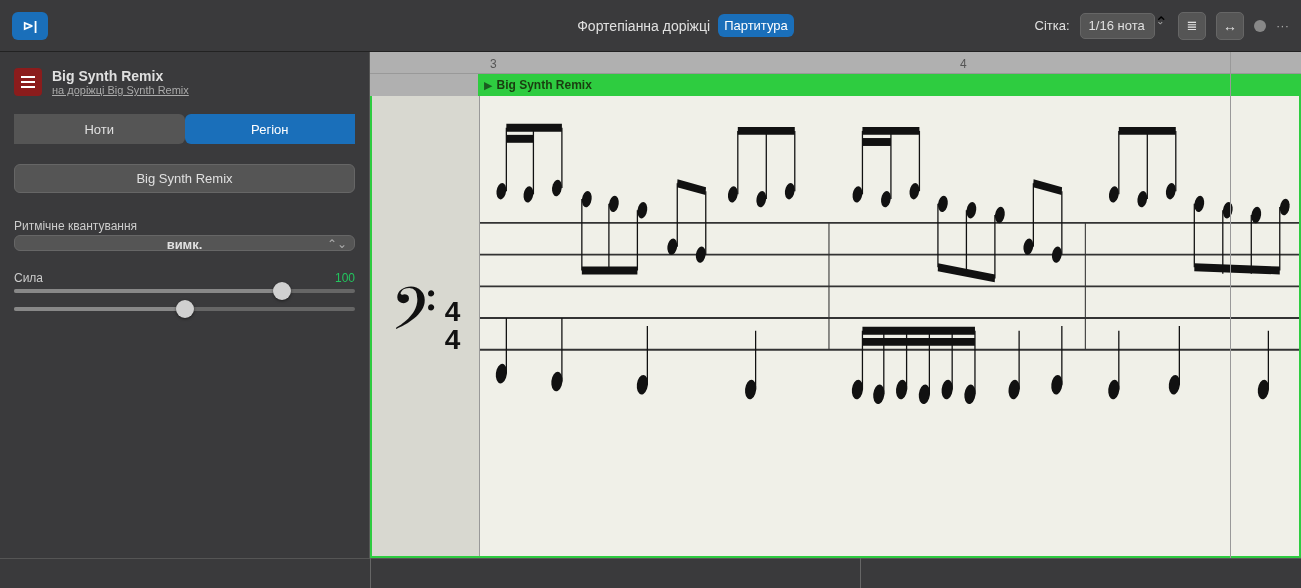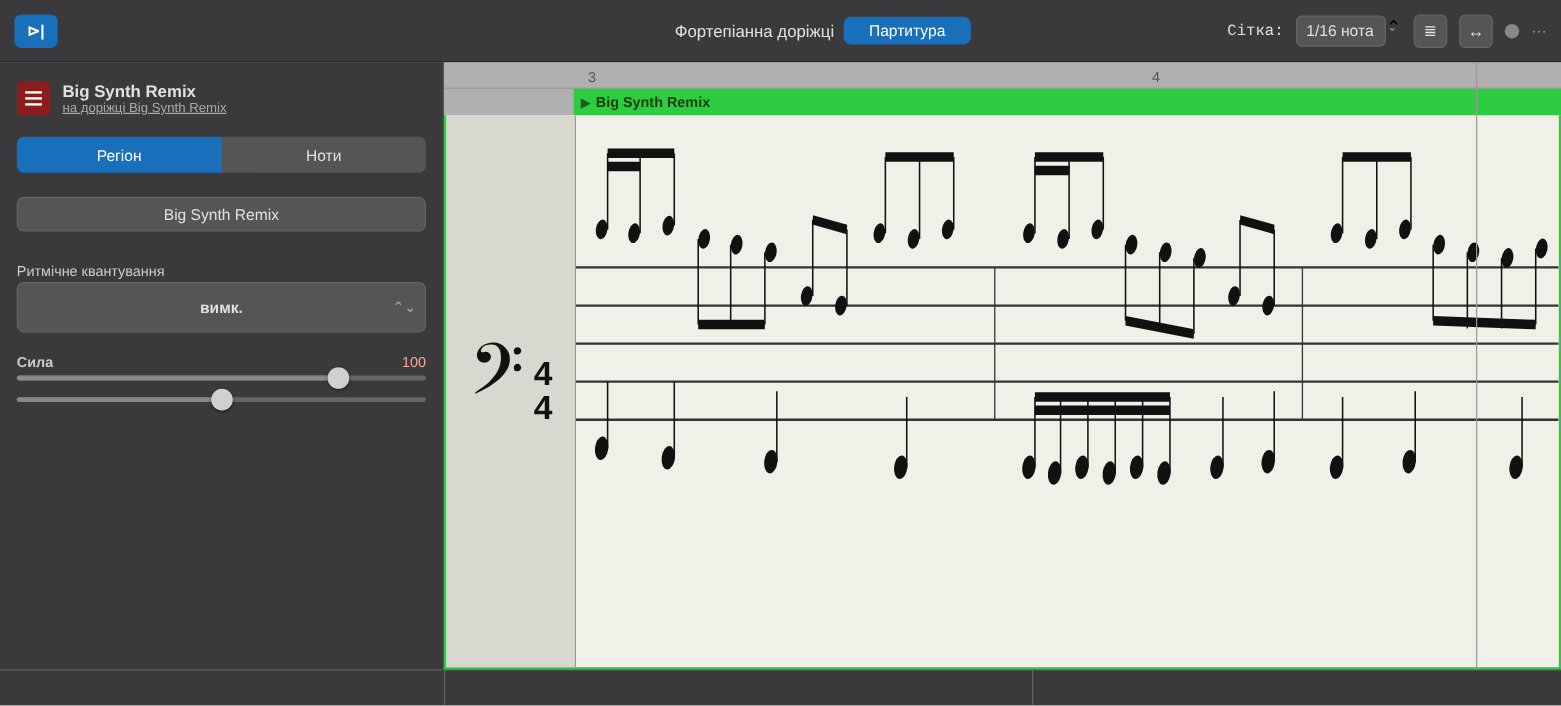--- a/index.html
+++ b/index.html
@@ -54,39 +54,38 @@
       color: #e0e0e0;
       font-size: 14px;
       font-weight: 500;
     }
 
     .score-btn {
       background: #1a6fba;
       color: #fff;
       border: none;
       border-radius: 6px;
-      padding: 4px 21px;
+      padding: 4px 6px;
       font-size: 13px;
       cursor: pointer;
       font-weight: 500;
     }
 
     .toolbar-right {
       display: flex;
       align-items: center;
       gap: 10px;
       padding: 0 12px;
       min-width: 300px;
       justify-content: flex-end;
     }
 
     .grid-label {
       color: #e0e0e0;
       font-size: 13px;
-      font-family: Liberation Mono, monospace;
     }
 
     .grid-select {
       background: #555;
       color: #e0e0e0;
       border: 1px solid #666;
       border-radius: 5px;
       padding: 2px 8px;
       font-size: 13px;
       height: 26px;
@@ -240,21 +239,21 @@
       color: #e0e0e0;
       border: 1px solid #666;
       border-radius: 6px;
       padding: 1px 10px;
       font-size: 13px;
       font-weight: 600;
       appearance: none;
       -webkit-appearance: none;
       text-align: center;
       cursor: pointer;
-      height: 42px;
+      height: 16px;
     }
 
     .param-select-arrows {
       position: absolute;
       right: 8px;
       top: 50%;
       transform: translateY(-50%);
       color: #aaa;
       font-size: 12px;
       pointer-events: none;
@@ -263,25 +262,24 @@
     .slider-row {
       display: flex;
       align-items: center;
       justify-content: space-between;
       margin-top: 8px;
     }
 
     .slider-label {
       color: #ccc;
       font-size: 12px;
-      font-weight: bold;
     }
 
     .slider-value {
-      color: #fca5a5;
+      color: #22c55e;
       font-size: 12px;
     }
 
     .slider-track {
       position: relative;
       width: 100%;
       height: 4px;
       background: #666;
       border-radius: 2px;
       margin-top: 4px;
@@ -524,22 +522,22 @@
         <div style="width:14px;height:2px;background:#fff;"></div>
       </div>
     </div>
     <div class="region-info">
       <span class="region-name">Big Synth Remix</span>
       <span class="region-track">на доріжці Big Synth Remix</span>
     </div>
   </div>
 
   <div class="tab-row">
+    <button class="tab-btn inactive">Ноти</button>
     <button class="tab-btn active">Регіон</button>
-    <button class="tab-btn inactive">Ноти</button>
   </div>
 
   <div class="region-name-field">Big Synth Remix</div>
 
   <div>
     <div class="param-label">Ритмічне квантування</div>
     <div class="param-select-wrapper">
       <select class="param-select">
         <option>вимк.</option>
       </select>

